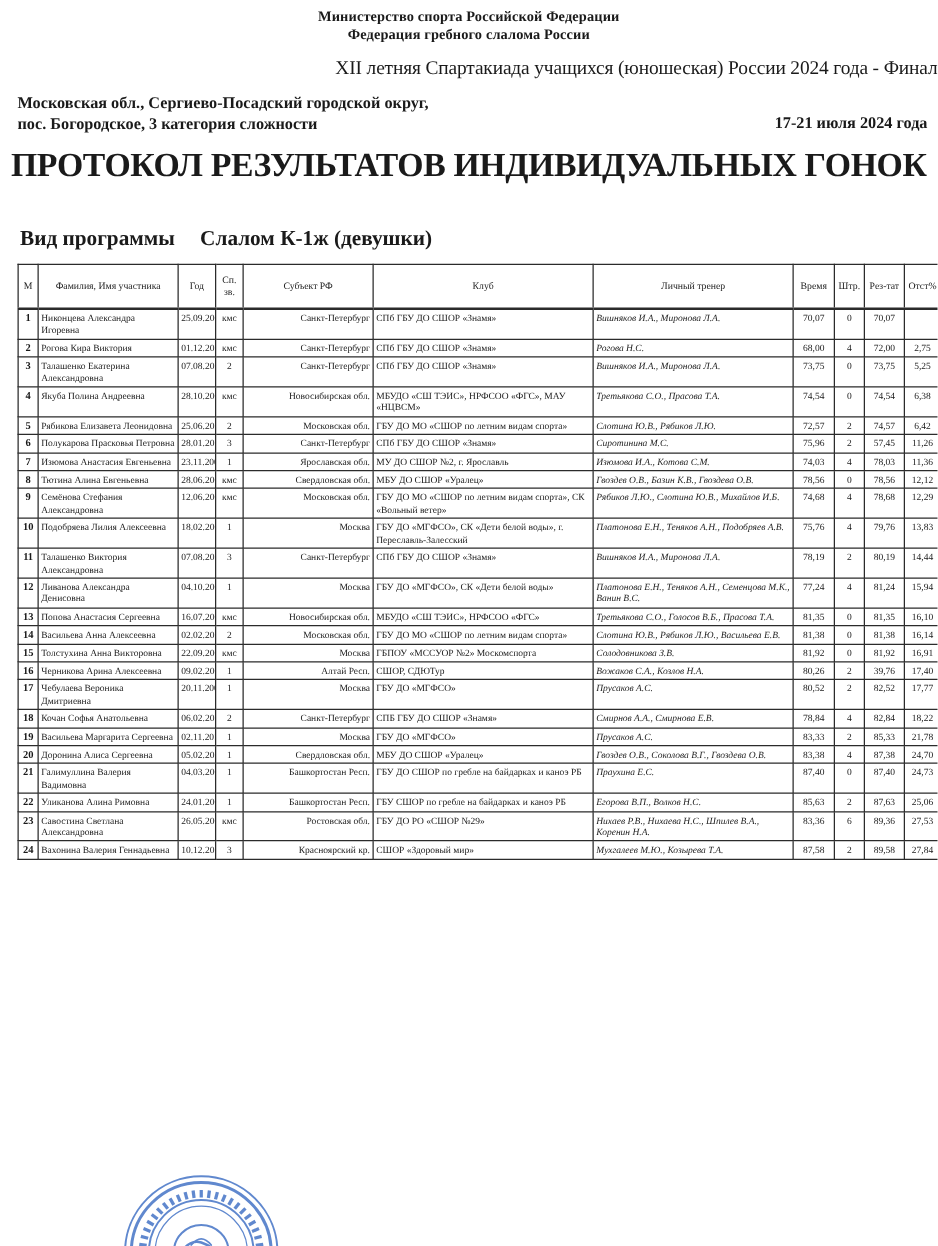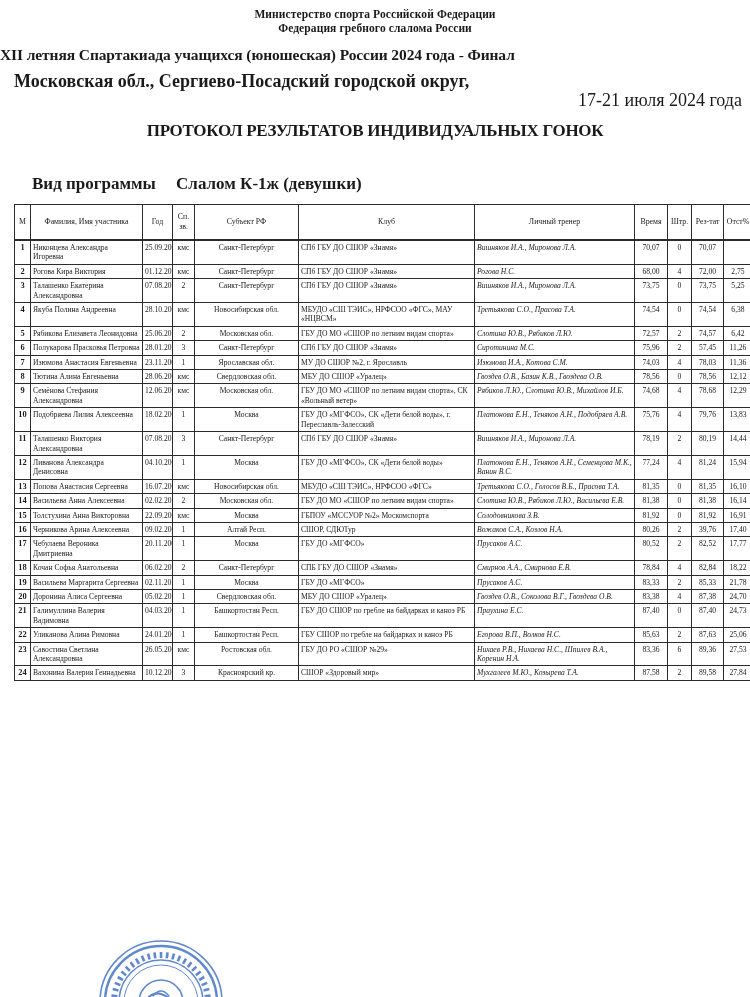--- a/index.html
+++ b/index.html
@@ -29,59 +29,59 @@
     padding-top: 7px;
   }
   .masthead .ministry-line {
     font-size: 11.5px;
     font-weight: bold;
     line-height: 14px;
     letter-spacing: 0.1px;
   }
 
   .event-title {
-    text-align: left;
+    text-align: right;
     font-size: 15.5px;
-    font-weight: bold;
+    font-weight: normal;
     margin-top: 11px;
     letter-spacing: -0.1px;
   }
 
   .venue-row {
     margin-top: 9px;
     padding: 0 8px 0 14px;
     display: flex;
     align-items: flex-start;
     justify-content: space-between;
   }
   .venue-block {
-    font-size: 18px;
+    font-size: 13px;
     font-weight: bold;
     line-height: 17px;
     max-width: 470px;
   }
   .venue-block div { white-space: nowrap; }
   .date-block {
-    font-size: 18px;
-    font-weight: normal;
+    font-size: 13px;
+    font-weight: bold;
     white-space: nowrap;
     padding-top: 17px;
   }
 
   .protocol-title {
     text-align: center;
-    font-size: 17px;
+    font-size: 27px;
     font-weight: bold;
     margin-top: 10px;
     letter-spacing: -0.3px;
   }
 
   .program-row {
     margin-top: 33px;
-    padding-left: 32px;
+    padding-left: 16px;
     font-size: 17px;
     font-weight: bold;
   }
   .program-row .program-label { margin-right: 16px; }
 
   
   .table-wrap {
     margin: 10px 8px 0 14px;
   }
   table.results {
@@ -123,21 +123,21 @@
 
   td.place {
     text-align: center;
     font-weight: bold;
     font-size: 8.4px;
     padding-top: 3px;
   }
   td.name   { text-align: left; padding-left: 3px; }
   td.year   { text-align: left; }
   td.rank   { text-align: center; }
-  td.region { text-align: center; padding-left: 3px; }
+  td.region { text-align: right; padding-left: 3px; }
   td.club   { text-align: left; padding-left: 3px; }
   td.coach  { text-align: left; padding-left: 3px; font-style: italic; }
   td.time   { text-align: center; padding-top: 3px; }
   td.pen    { text-align: center; padding-top: 3px; }
   td.result { text-align: center; padding-top: 3px; }
   td.behind { text-align: center; padding-top: 3px; }
 
   
   .stamp {
     position: absolute;
@@ -157,20 +157,21 @@
   <div class="masthead">
     <div class="ministry-line">Министерство спорта Российской Федерации</div>
     <div class="ministry-line">Федерация гребного слалома России</div>
   </div>
 
   <div class="event-title">XII летняя Спартакиада учащихся (юношеская) России 2024 года - Финал</div>
 
   <div class="venue-row">
     <div class="venue-block">
       <div>Московская обл., Сергиево-Посадский городской округ,</div>
+      <div>пос. Богородское, 3 категория сложности</div>
     </div>
     <div class="date-block">17-21 июля 2024 года</div>
   </div>
 
   <div class="protocol-title">ПРОТОКОЛ РЕЗУЛЬТАТОВ ИНДИВИДУАЛЬНЫХ ГОНОК</div>
 
   <div class="program-row">
     <span class="program-label">Вид программы</span>
     <span class="program-value">Слалом К-1ж (девушки)</span>
   </div>

